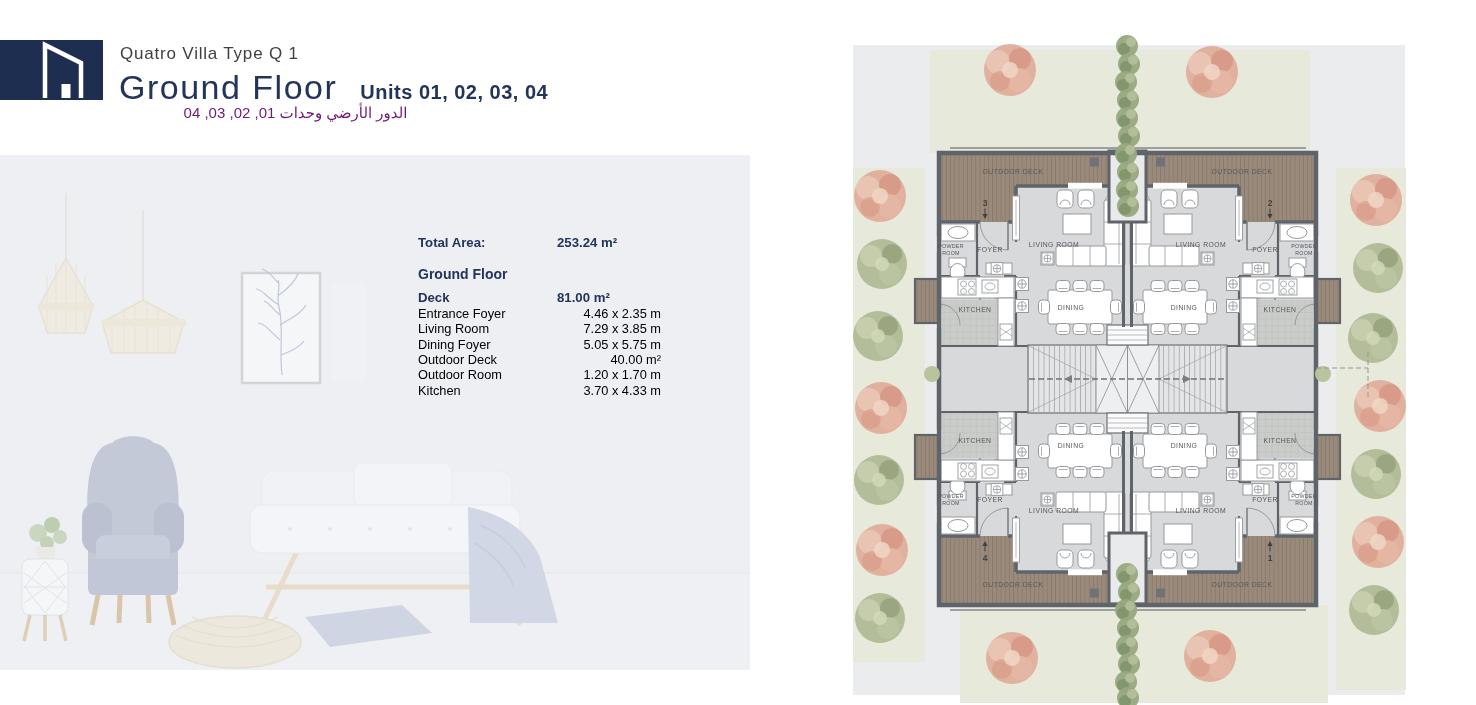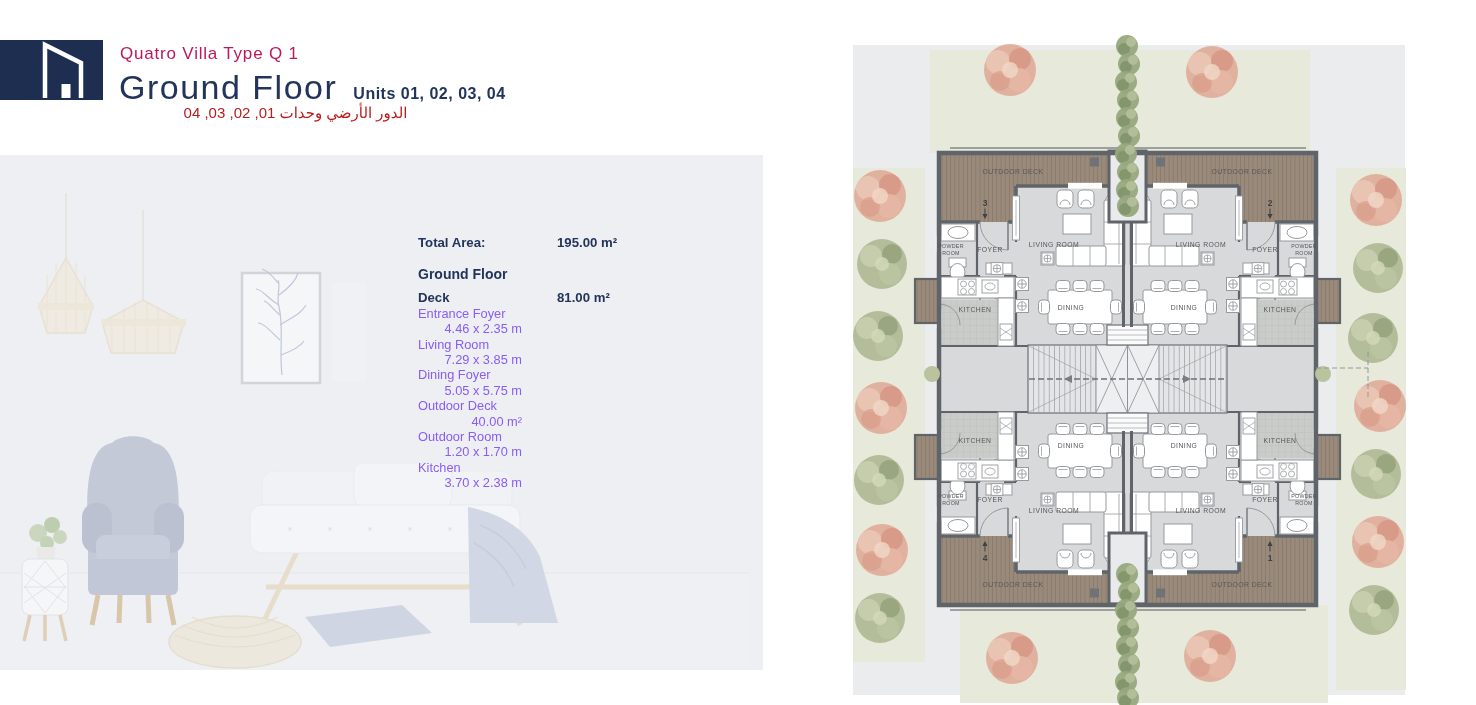--- a/index.html
+++ b/index.html
@@ -1,37 +1,37 @@
 <!DOCTYPE html>
 <html><head>
 <meta charset="utf-8">
 <style>
   html,body{margin:0;padding:0;}
   body{width:1476px;height:705px;position:relative;background:#ffffff;overflow:hidden;
        font-family:"Liberation Sans", sans-serif;}
   
   .logo{position:absolute;left:0;top:40px;width:103px;height:60px;background:#1d2e50;}
-  .brand{position:absolute;left:120px;top:44px;font-size:17px;letter-spacing:.8px;color:#be185d;}
+  .brand{position:absolute;left:120px;top:44px;font-size:17px;letter-spacing:.8px;color:#404040;}
   .title-line{position:absolute;left:119px;top:68px;white-space:nowrap;color:#22345a;}
   .title-main{font-size:34px;letter-spacing:1.5px;font-weight:400;}
-  .title-units{font-size:16px;font-weight:700;letter-spacing:.5px;margin-left:16px;}
+  .title-units{font-size:20px;font-weight:700;letter-spacing:.5px;margin-left:23px;}
   .title-ar{position:absolute;left:168px;top:104px;width:255px;text-align:center;direction:rtl;
-            font-size:15px;color:#b91c1c;letter-spacing:.3px;}
+            font-size:15px;color:#701a75;letter-spacing:.3px;}
   
-  .panel{position:absolute;left:0;top:155px;width:750px;height:515px;background:#edeff3;padding-left:13px;}
+  .panel{position:absolute;left:0;top:155px;width:750px;height:515px;background:#edeff3;}
   .photo{position:absolute;left:0;top:0;}
   
   .atable{position:absolute;left:418px;top:80px;width:250px;color:#22345a;}
   .t-row{display:flex;line-height:15.4px;font-size:12.8px;}
   .t-row span:first-child{width:139px;}
   .tval{width:104px;text-align:right;}
   .t-strong{font-weight:700;font-size:13.2px;}
   .t-strong .tval{text-align:left;}
   .t-heading{font-weight:700;font-size:14px;margin-top:16px;margin-bottom:8px;}
-  .t-dim{color:#8b5cf6;font-weight:400;flex-direction:column;}
+  .t-dim{color:#000000;font-weight:400;}
   
   .plan{position:absolute;left:820px;top:0;}
   .lbl{font-size:6.8px;fill:#54575b;letter-spacing:.45px;text-anchor:middle;}
   .lbl-sm{font-size:5.3px;fill:#54575b;letter-spacing:.3px;text-anchor:middle;}
   .unum{font-size:8.5px;fill:#3e4247;font-weight:700;text-anchor:middle;}
 </style>
 </head>
 <body>
 
 <div class="logo">
@@ -114,21 +114,21 @@
       </g>
 
       <ellipse cx="235" cy="487" rx="66" ry="26" fill="#eee3c8" stroke="#dccfa8" stroke-width="1.5"></ellipse>
       <path d="M175,480 Q235,504 295,480 M182,470 Q235,494 288,470 M192,462 Q235,484 278,462" stroke="#dccfa8" stroke-width="1.2" fill="none"></path>
     </g>
   </svg>
 
   <div class="atable">
     <div class="t-row t-strong">
       <span>Total Area:</span>
-      <span class="tval">195.00 m²</span>
+      <span class="tval">253.24 m²</span>
     </div>
     <div class="t-heading">Ground Floor</div>
     <div class="t-row t-strong">
       <span>Deck</span>
       <span class="tval">81.00 m²</span>
     </div>
     <div class="t-row t-dim">
         <span>Entrance Foyer</span>
         <span class="tval">4.46 x 2.35 m</span>
       </div>
@@ -143,21 +143,21 @@
     <div class="t-row t-dim">
         <span>Outdoor Deck</span>
         <span class="tval">40.00 m²</span>
       </div>
     <div class="t-row t-dim">
         <span>Outdoor Room</span>
         <span class="tval">1.20 x 1.70 m</span>
       </div>
     <div class="t-row t-dim">
         <span>Kitchen</span>
-        <span class="tval">3.70 x 2.38 m</span>
+        <span class="tval">3.70 x 4.33 m</span>
       </div>
   </div>
 </div>
 
 <svg class="plan" width="656" height="705" viewBox="0 0 656 705">
   <defs>
     <pattern id="plank" width="4.2" height="8" patternUnits="userSpaceOnUse">
       <rect width="4.2" height="8" fill="#9a8a7b"></rect>
       <line x1="0.4" y1="0" x2="0.4" y2="8" stroke="#897969" stroke-width="0.9"></line>
     </pattern>

